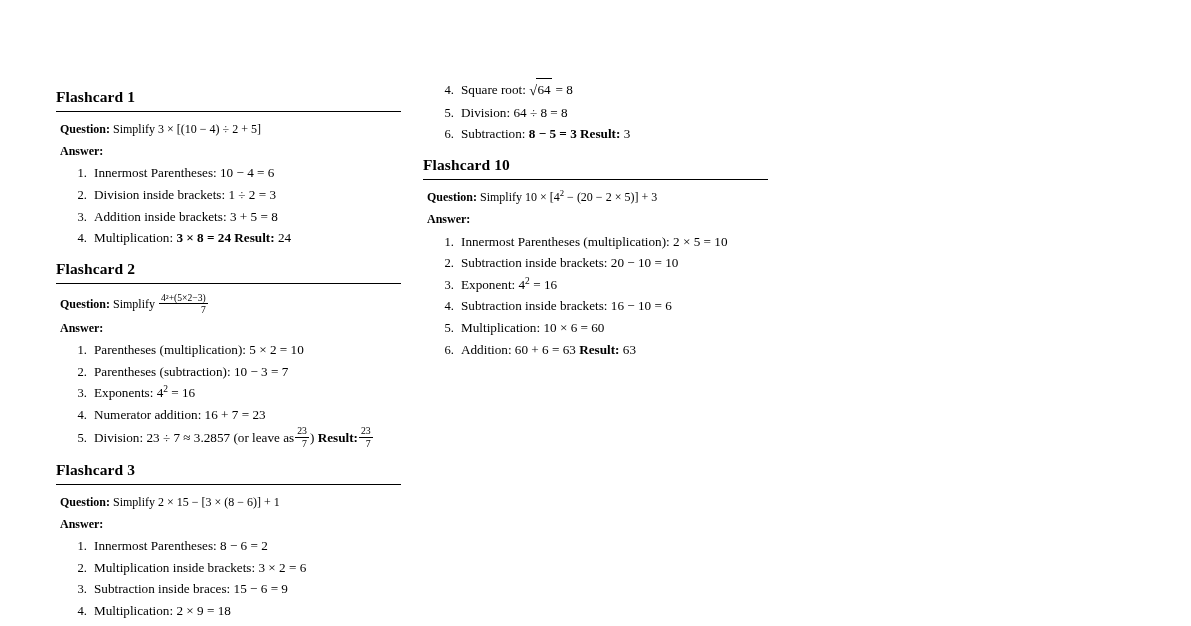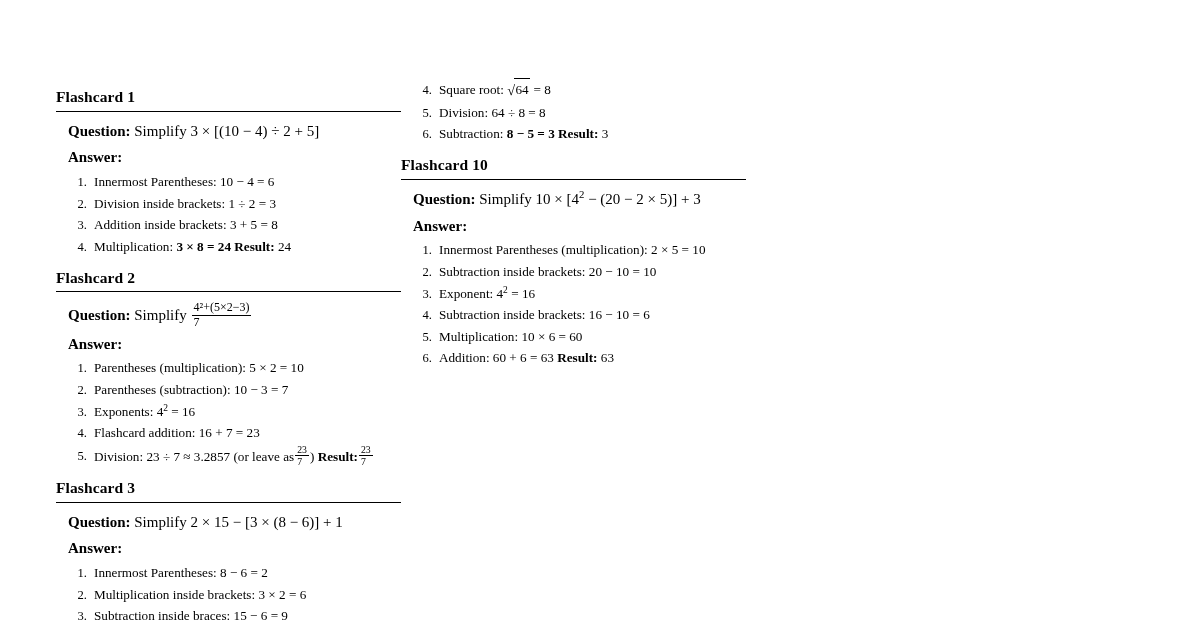--- a/index.html
+++ b/index.html
@@ -22,21 +22,21 @@
     width: 1064px;
     height: 626px;
   }
 
   
   .col {
     position: absolute;
     top: 0;
   }
   .col-left  { left: 56px;  width: 345px; }
-  .col-right { left: 401px; width: 345px; }
+  .col-right { left: 423px; width: 345px; }
 
   .col-left  .col-inner { padding-top: 88px; }
   .col-right .col-inner { padding-top: 78px; }
 
   
   .fc-heading {
     font-size: 15.5px;
     font-weight: bold;
     line-height: 1.2;
     margin: 0;
@@ -48,23 +48,23 @@
     border-top: 1.6px solid #000;
     margin: 0 0 9px 0;
     padding: 0;
     width: 100%;
   }
 
   .fc-block { margin-bottom: 2px; }
 
   
   .q-line, .a-line {
-    font-size: 15px;
+    font-size: 12px;
     line-height: 1.45;
-    margin: 0 0 5px 12px;
+    margin: 0 0 5px 4px;
   }
   .a-line { margin-bottom: 3px; }
   .lbl { font-weight: bold; }
 
   
   ol.steps {
     margin: 3px 0 12px 0;
     padding-left: 34px;
     font-size: 13.2px;
     line-height: 1.52;
@@ -88,21 +88,21 @@
     font-size: 0.72em;
     vertical-align: super;
     line-height: 0;
   }
   .bold-num { font-weight: bold; }
 
   
   .frac {
     display: inline-block;
     vertical-align: -0.50em;
-    text-align: left;
+    text-align: right;
     font-size: 0.80em;
     line-height: 1.05;
     margin: 0 1px;
   }
   .frac .num {
     display: block;
     padding: 0 2px 0.5px 2px;
     border-bottom: 1.1px solid #000;
   }
   .frac .den {
@@ -189,21 +189,21 @@
           </li>
           <li>
             <span>Parentheses (subtraction):</span>
             <span class="math">10 − 3 = 7</span>
           </li>
           <li>
             <span>Exponents:</span>
             <span class="math"><span>4</span><sup class="exp">2</sup> <span>= 16</span></span>
           </li>
           <li>
-            <span>Flashcard addition:</span>
+            <span>Numerator addition:</span>
             <span class="math">16 + 7 = 23</span>
           </li>
           <li>
             <span>Division:</span>
             <span class="math">23 ÷ 7 ≈ 3.2857 (or leave as</span><span class="frac tiny"><span class="num">23</span><span class="den">7</span></span><span>)</span>
             <span class="lbl">Result:</span><span class="frac tiny"><span class="num">23</span><span class="den">7</span></span>
           </li>
         </ol>
       </div>
 

